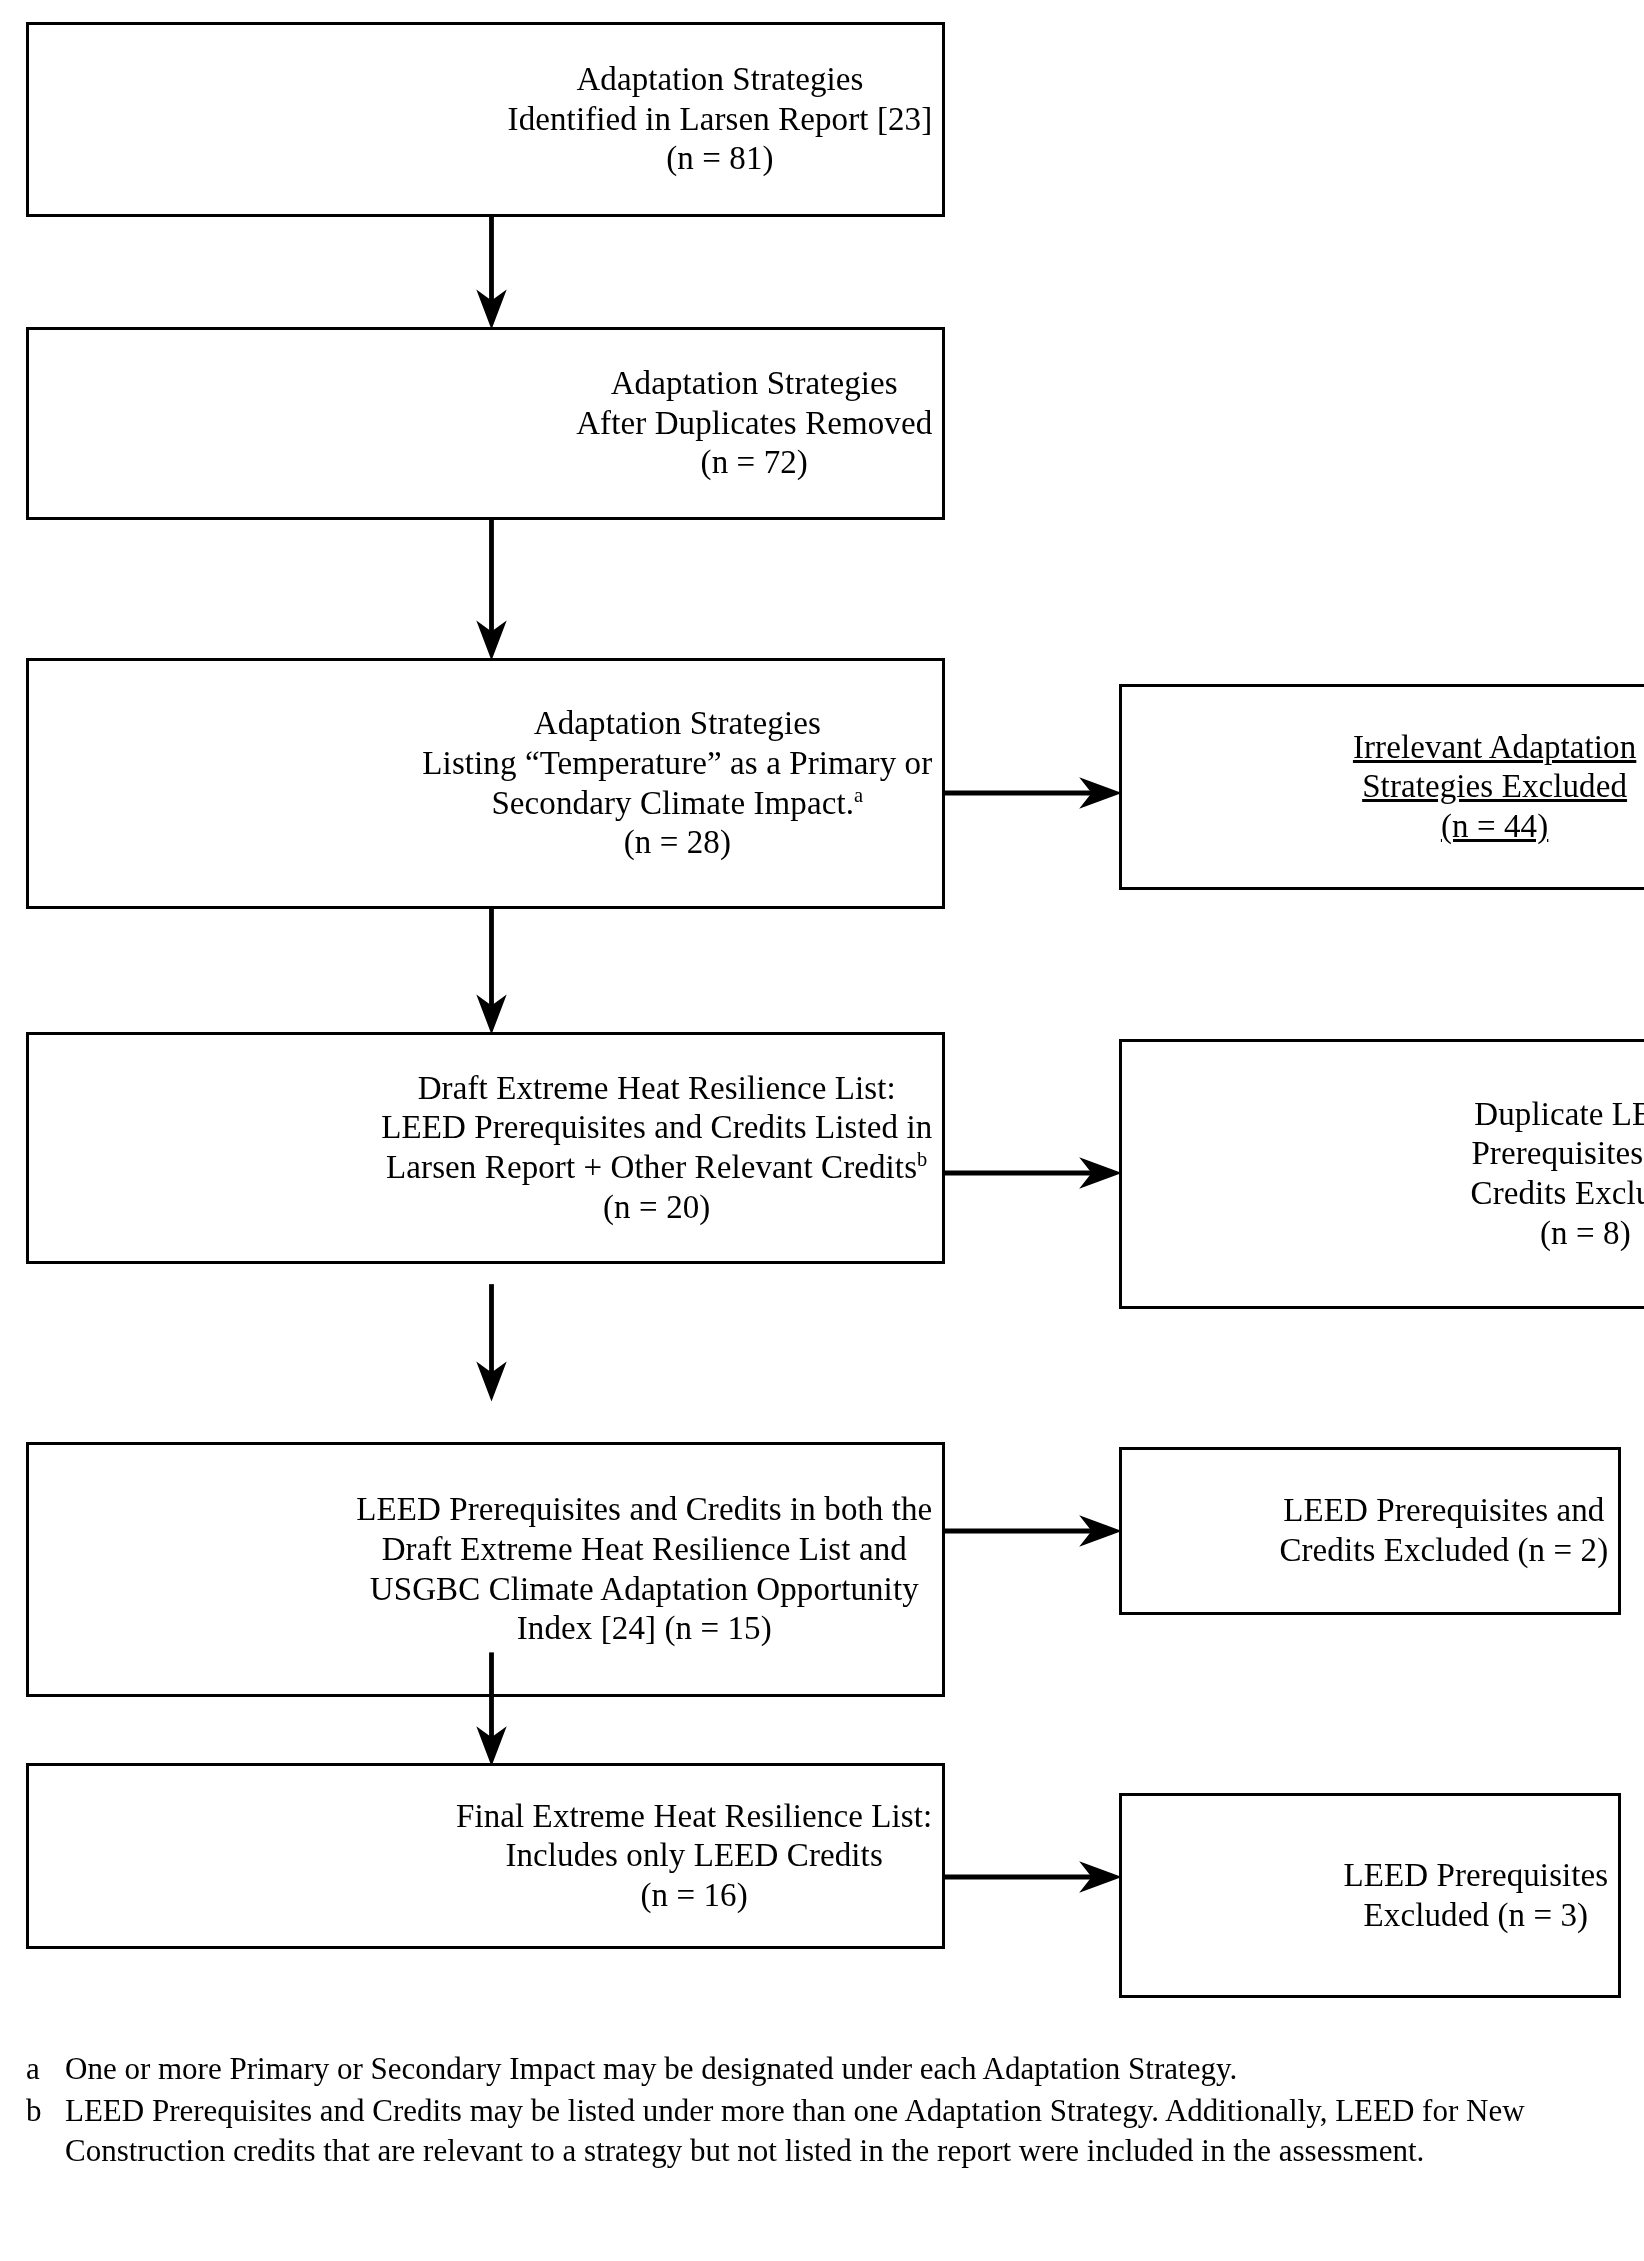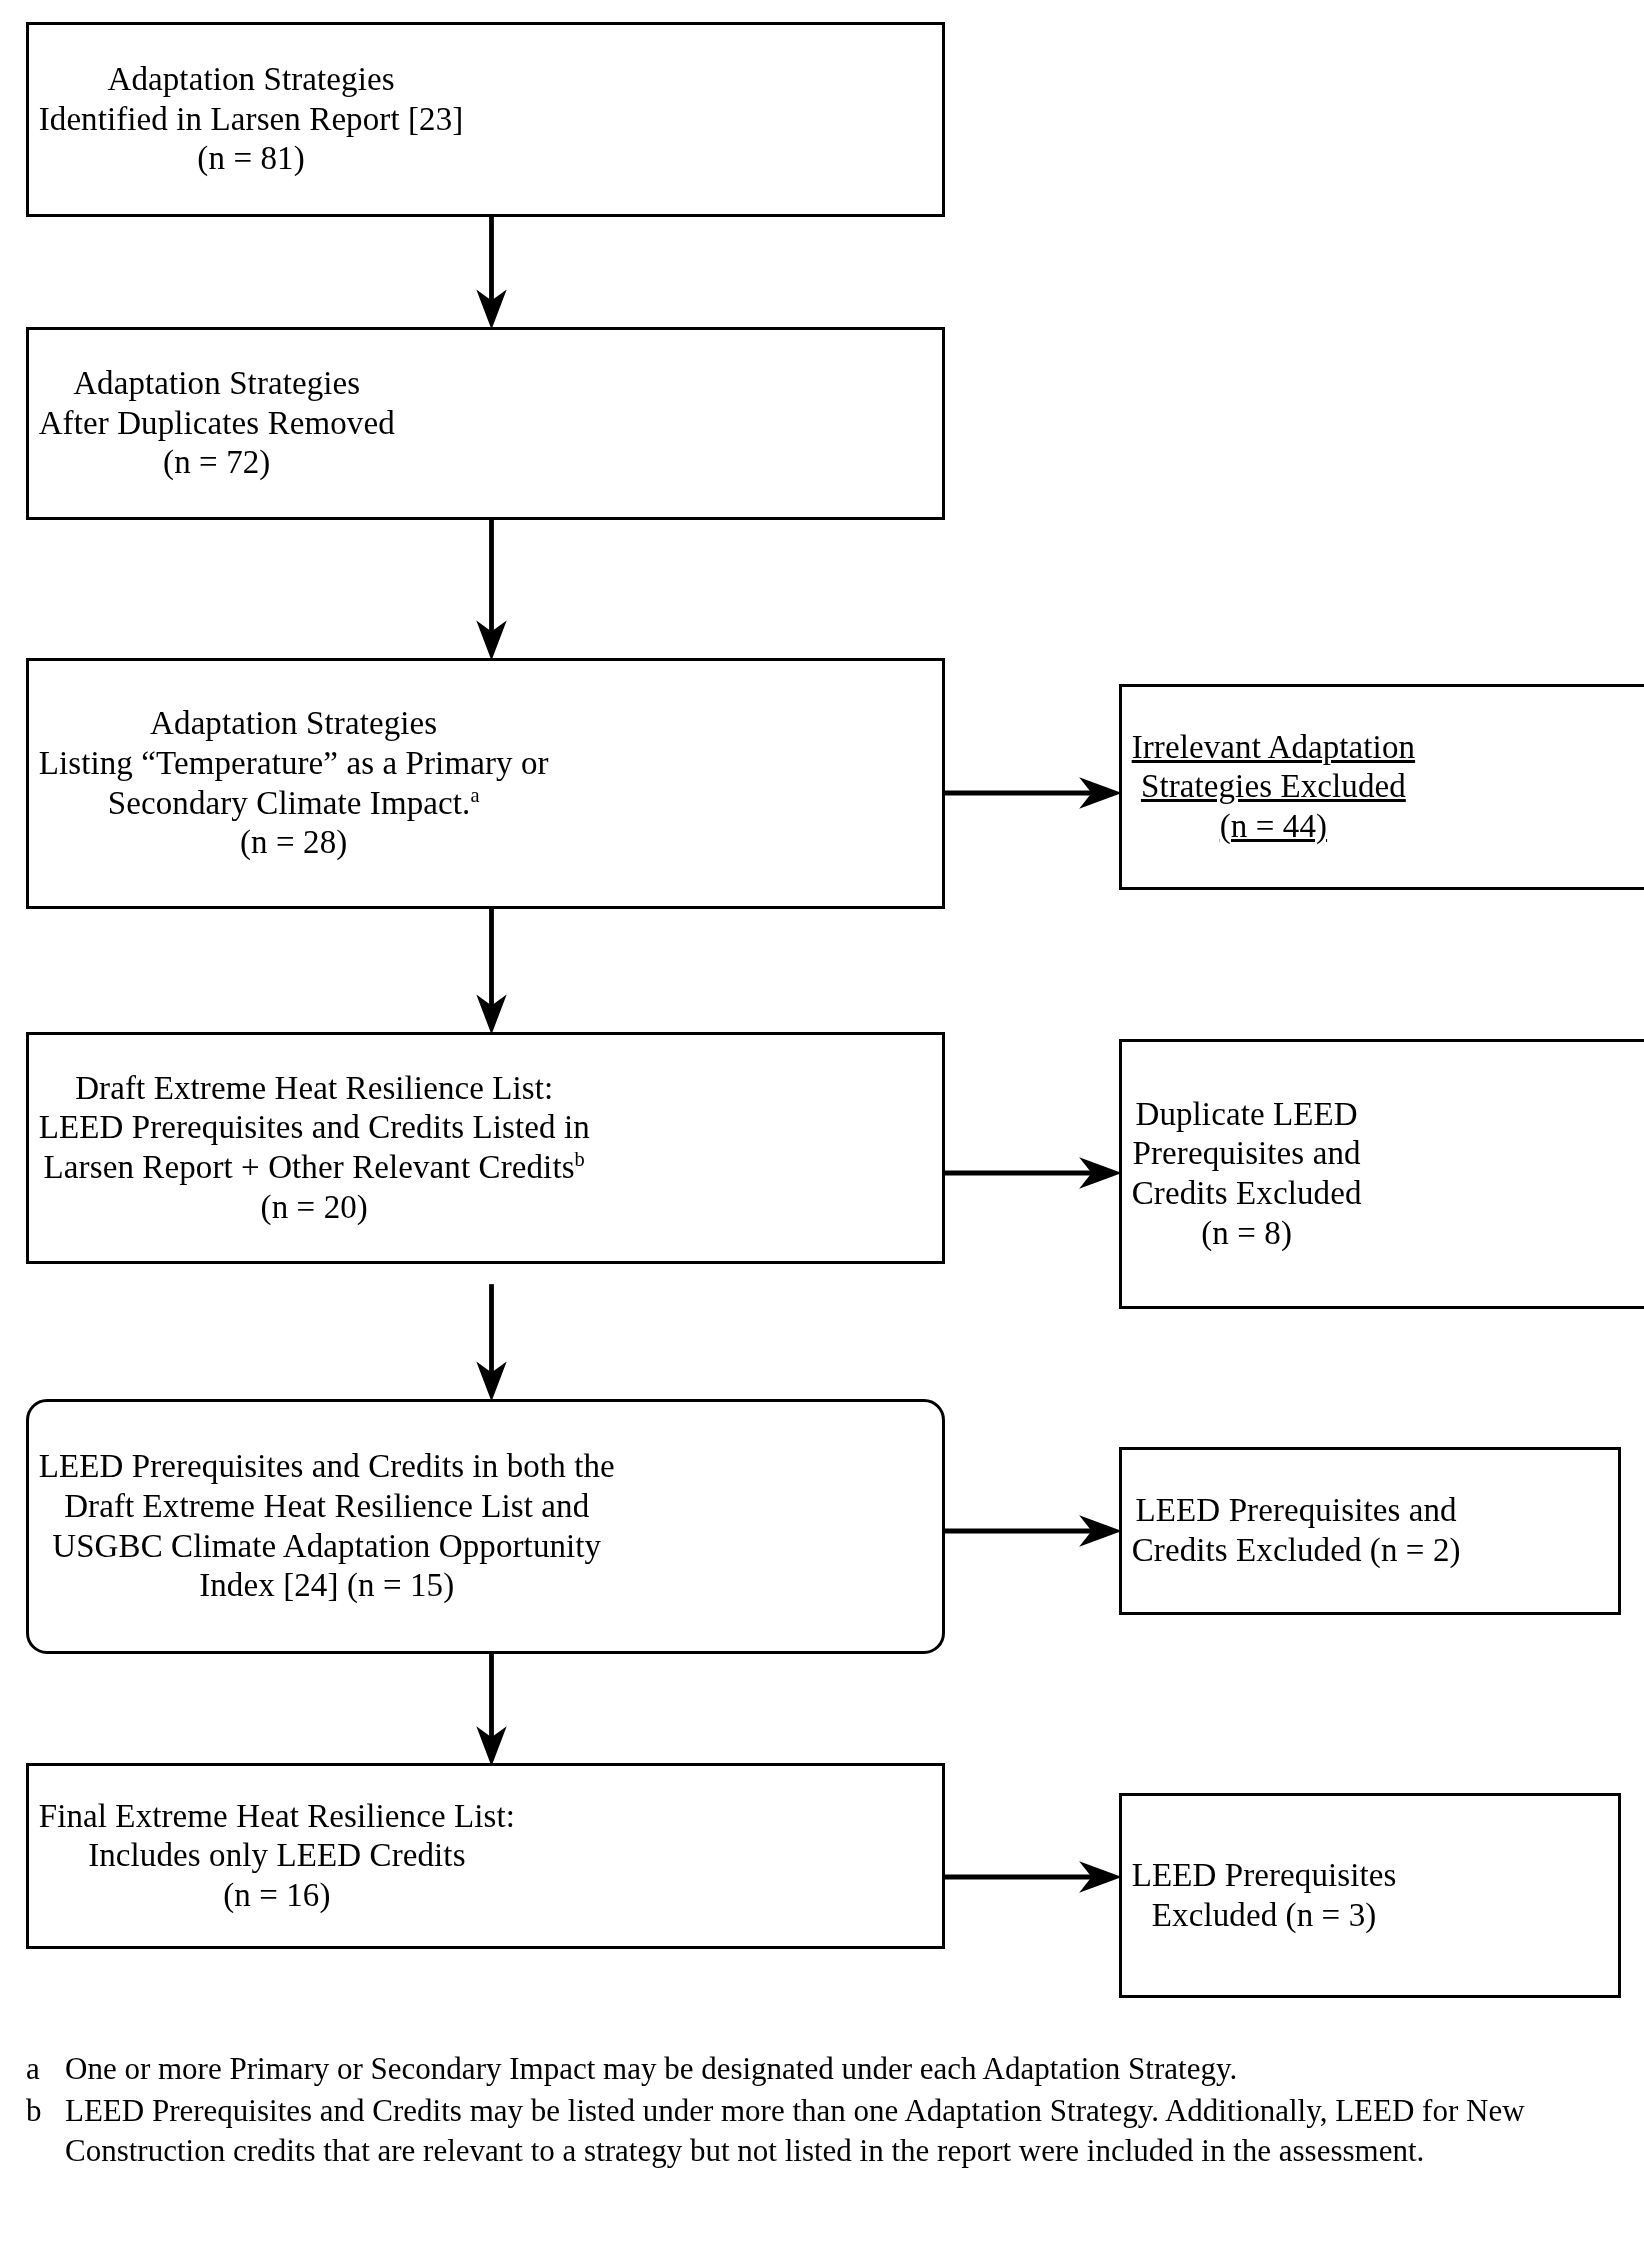--- a/index.html
+++ b/index.html
@@ -17,21 +17,21 @@
     color: #000000;
     overflow: hidden;
   }
   .node {
     position: absolute;
     box-sizing: border-box;
     border: 3.5px solid #000000;
     background: #ffffff;
     display: flex;
     align-items: center;
-    justify-content: flex-start;
+    justify-content: flex-end;
     text-align: center;
   }
   .node-text {
     font-size: 33px;
     line-height: 1.20;
     letter-spacing: 0.1px;
     padding: 0 9.7px;
     white-space: pre-line;
   }
   .node-text sup {
@@ -88,21 +88,21 @@
 <span>(n = 28)</span></div>
   </div>
 
   <div class="node" style="left:26px; top:1032px; width:919px; height:232px;">
     <div class="node-text"><span>Draft Extreme Heat Resilience List:</span>
 <span>LEED Prerequisites and Credits Listed in</span>
 <span>Larsen Report + Other Relevant Credits</span><sup>b</sup>
 <span>(n = 20)</span></div>
   </div>
 
-  <div class="node" style="left:26px; top:1399px; width:919px; height:255px;border-radius:21px;">
+  <div class="node" style="left:26px; top:1442px; width:919px; height:255px;">
     <div class="node-text">LEED Prerequisites and Credits in both the
 Draft Extreme Heat Resilience List and
 USGBC Climate Adaptation Opportunity
 Index [24] (n = 15)</div>
   </div>
 
   <div class="node" style="left:26px; top:1763px; width:919px; height:186px;">
     <div class="node-text">Final Extreme Heat Resilience List:
 Includes only LEED Credits
 (n = 16)</div>

